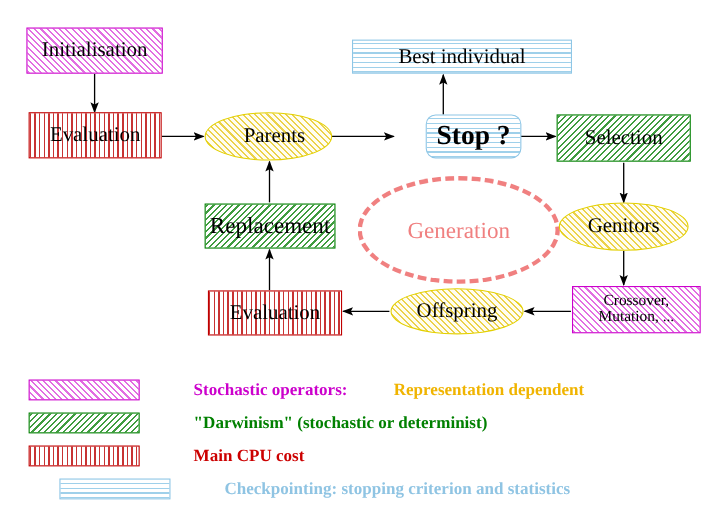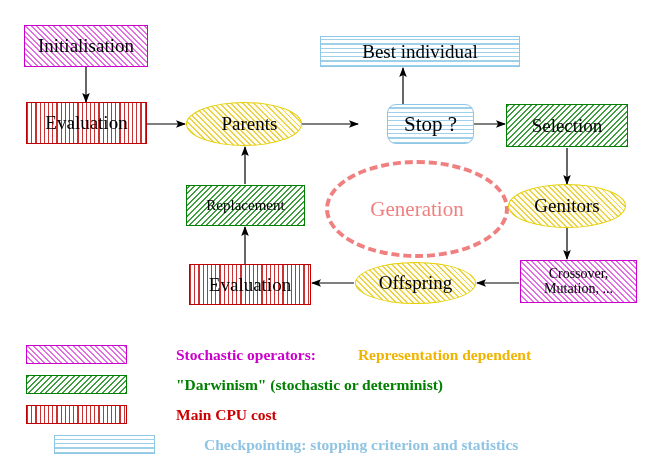--- a/index.html
+++ b/index.html
@@ -149,21 +149,21 @@
 
   <div class="node rect fill-red" style="left:26px;top:102px;width:121px;height:42px;">
     <span class="label" style="font-size:19px;">Evaluation</span>
   </div>
 
   <div class="node ellipse fill-yellow" style="left:186px;top:102px;width:116px;height:44px;">
     <span class="label" style="font-size:19px;margin-left:11px;">Parents</span>
   </div>
 
   <div class="node rect rounded fill-blue" style="left:359px;top:104px;width:87px;height:40px;">
-    <span class="label" style="font-size:21px;">Stop ?</span>
+    <span class="label" style="font-size:25px;font-weight:bold;">Stop ?</span>
   </div>
 
   <div class="node rect fill-blue" style="left:292px;top:36px;width:200px;height:31px;">
     <span class="label" style="font-size:19px;">Best individual</span>
   </div>
 
   <div class="node rect fill-green" style="left:506px;top:104px;width:122px;height:43px;">
     <span class="label" style="font-size:19px;">Selection</span>
   </div>
 
@@ -178,21 +178,21 @@
 
   <div class="node ellipse fill-yellow" style="left:355px;top:262px;width:121px;height:42px;">
     <span class="label" style="font-size:19px;">Offspring</span>
   </div>
 
   <div class="node rect fill-red" style="left:189px;top:264px;width:122px;height:41px;">
     <span class="label" style="font-size:19px;">Evaluation</span>
   </div>
 
   <div class="node rect fill-green" style="left:186px;top:185px;width:119px;height:41px;">
-    <span class="label" style="font-size:15px;">Replacement</span>
+    <span class="label" style="font-size:21px;">Replacement</span>
   </div>
 
   <div id="legend">
 
     <div class="legend-row" style="top:7px;">
       <div class="swatch fill-magenta"></div>
       <span class="legend-text lt-magenta">Stochastic operators:</span>
       <span class="legend-text lt-orange" style="margin-left:13px;">Representation dependent</span>
     </div>
 

